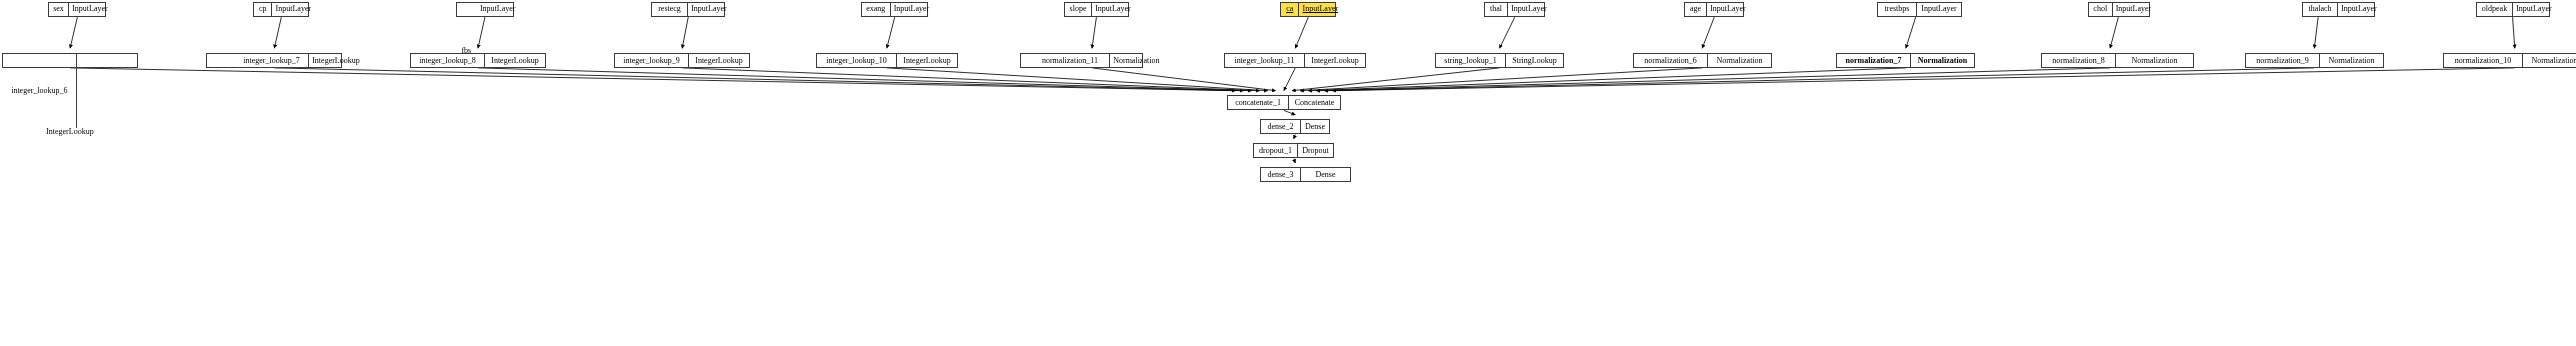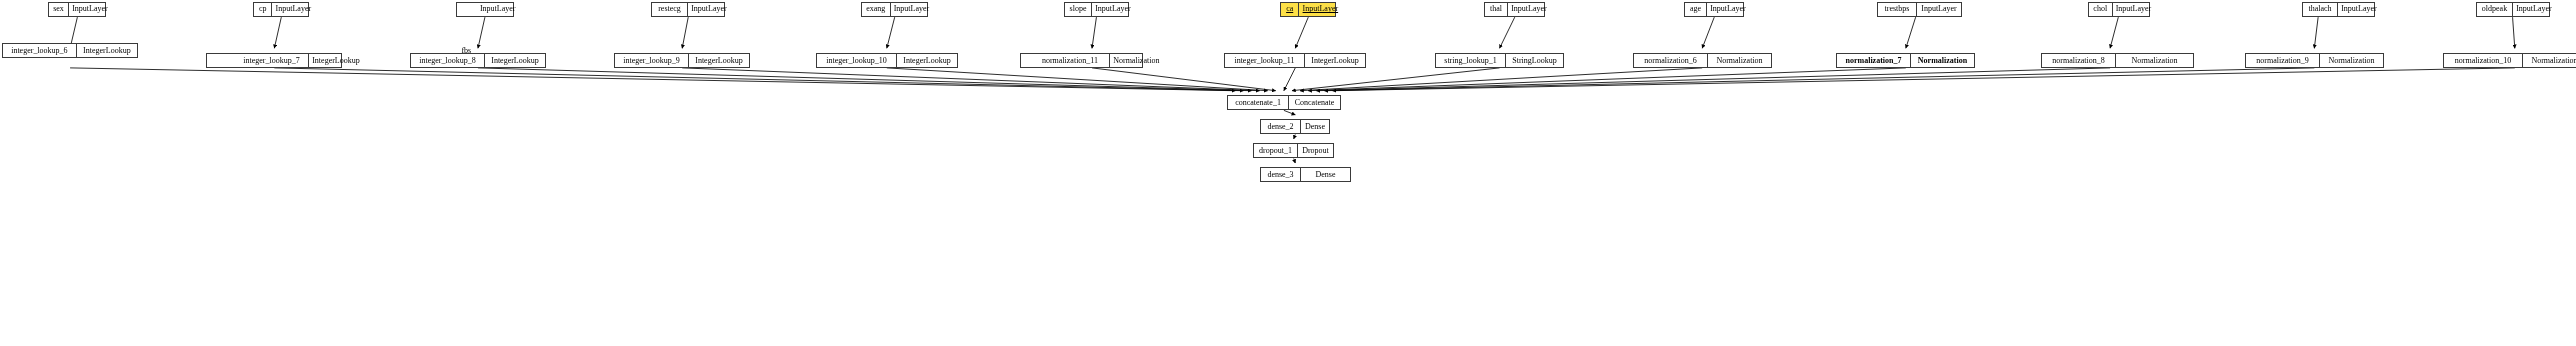--- a/index.html
+++ b/index.html
@@ -135,21 +135,21 @@
       <div class="cell type" style="flex: 1 1 auto; color: rgb(0, 0, 0);">InputLayer</div>
     </div>
     <div class="node" style="left: 2282px; top: 1.9px; width: 73px; border-color: rgb(58, 58, 58); background: rgb(255, 255, 255); margin-left: 20px;">
       <div class="cell name" style="width: 35px; flex: 0 0 35px; border-right-color: rgb(58, 58, 58); color: rgb(0, 0, 0);">thalach</div>
       <div class="cell type" style="flex: 1 1 auto; color: rgb(0, 0, 0);">InputLayer</div>
     </div>
     <div class="node" style="left: 2476px; top: 1.9px; width: 74px; border-color: rgb(58, 58, 58); background: rgb(255, 255, 255);">
       <div class="cell name" style="width: 36px; flex: 0 0 36px; border-right-color: rgb(58, 58, 58); color: rgb(0, 0, 0);">oldpeak</div>
       <div class="cell type" style="flex: 1 1 auto; color: rgb(0, 0, 0);">InputLayer</div>
     </div>
-    <div class="node" style="left: 1.9px; top: 43px; width: 136px; border-color: rgb(58, 58, 58); background: rgb(255, 255, 255);">
+    <div class="node" style="left: 1.9px; top: 53px; width: 136px; border-color: rgb(58, 58, 58); background: rgb(255, 255, 255); flex-direction: column;">
       <div class="cell name" style="width: 74px; flex: 0 0 74px; border-right-color: rgb(58, 58, 58); color: rgb(0, 0, 0);">integer_lookup_6</div>
       <div class="cell type" style="flex: 1 1 auto; color: rgb(0, 0, 0);">IntegerLookup</div>
     </div>
     <div class="node" style="left: 206px; top: 53px; width: 136px; border-color: rgb(58, 58, 58); background: rgb(255, 255, 255); padding-left: 28px;">
       <div class="cell name" style="width: 74px; flex: 0 0 74px; border-right-color: rgb(58, 58, 58); color: rgb(0, 0, 0);">integer_lookup_7</div>
       <div class="cell type" style="flex: 1 1 auto; color: rgb(0, 0, 0);">IntegerLookup</div>
     </div>
     <div class="node" style="left: 410px; top: 53px; width: 136px; border-color: rgb(58, 58, 58); background: rgb(255, 255, 255);">
       <div class="cell name" style="width: 74px; flex: 0 0 74px; border-right-color: rgb(58, 58, 58); color: rgb(0, 0, 0);">integer_lookup_8</div>
       <div class="cell type" style="flex: 1 1 auto; color: rgb(0, 0, 0);">IntegerLookup</div>

